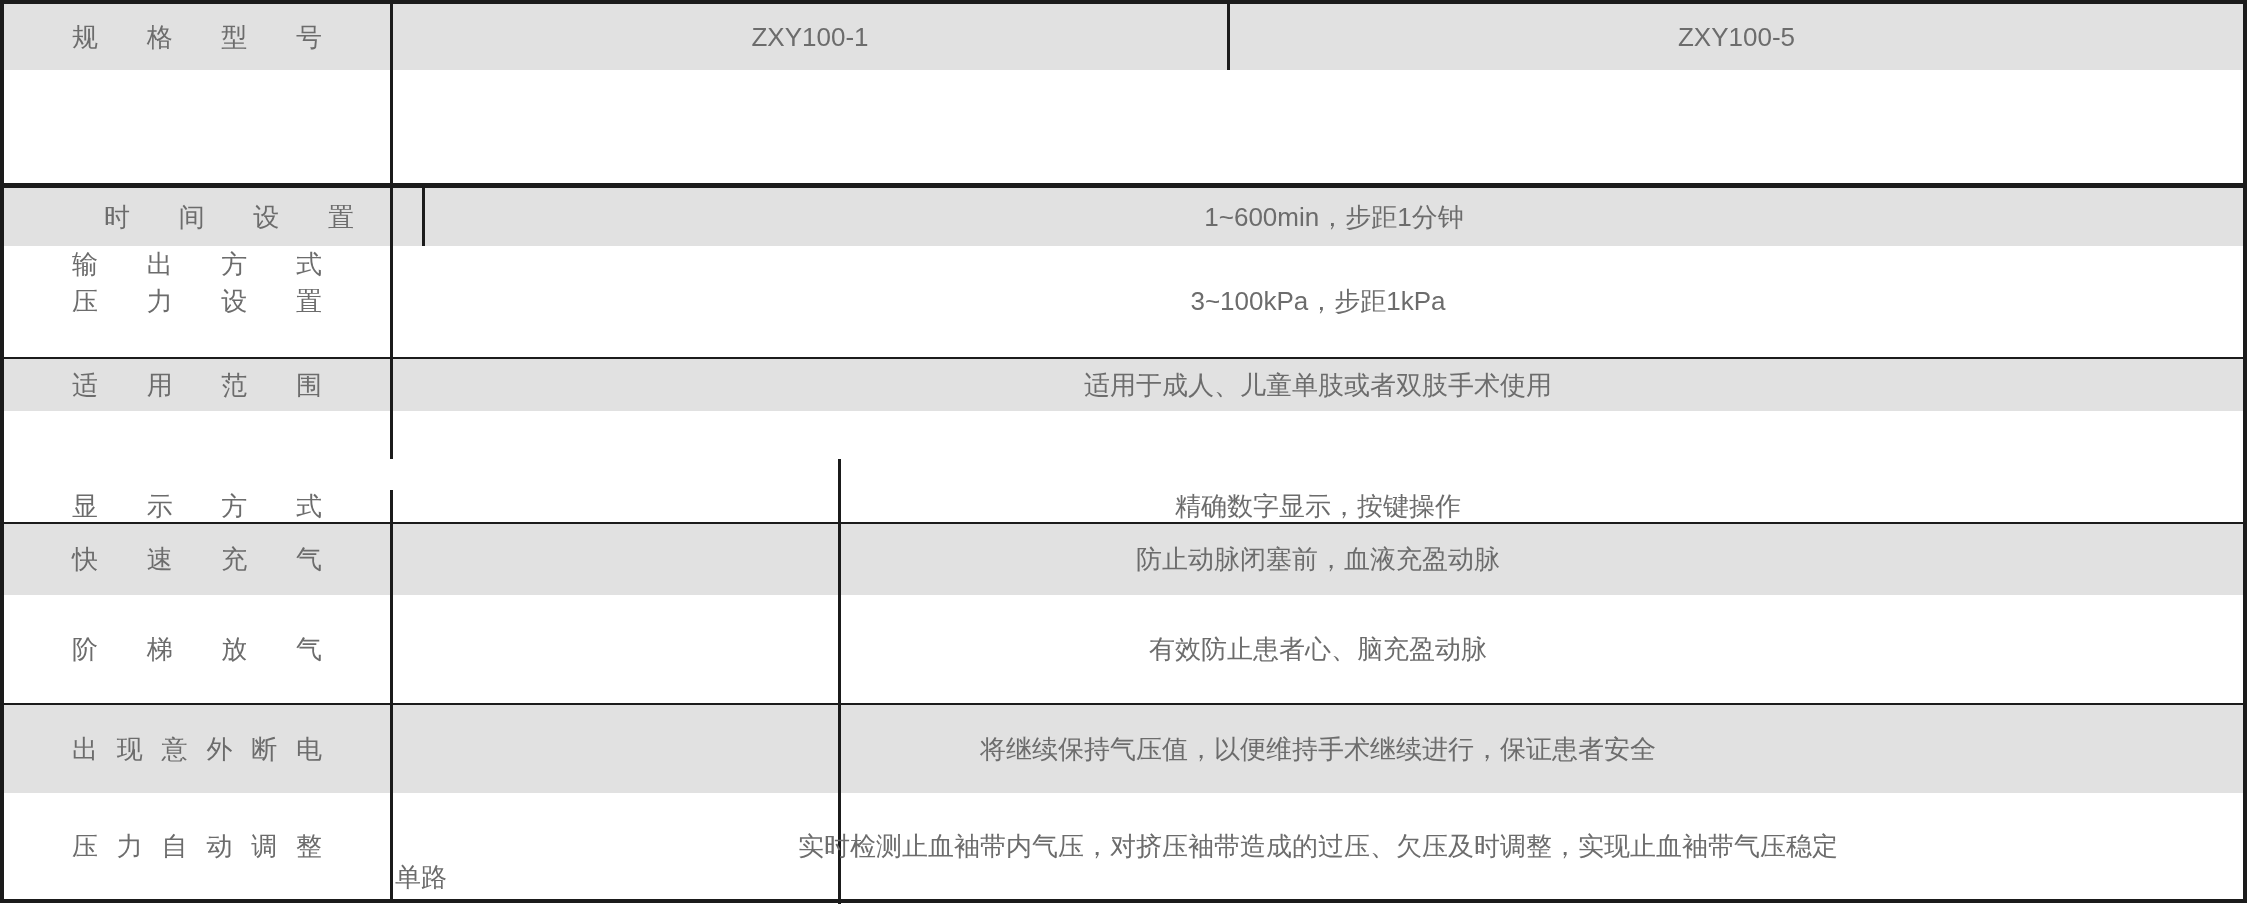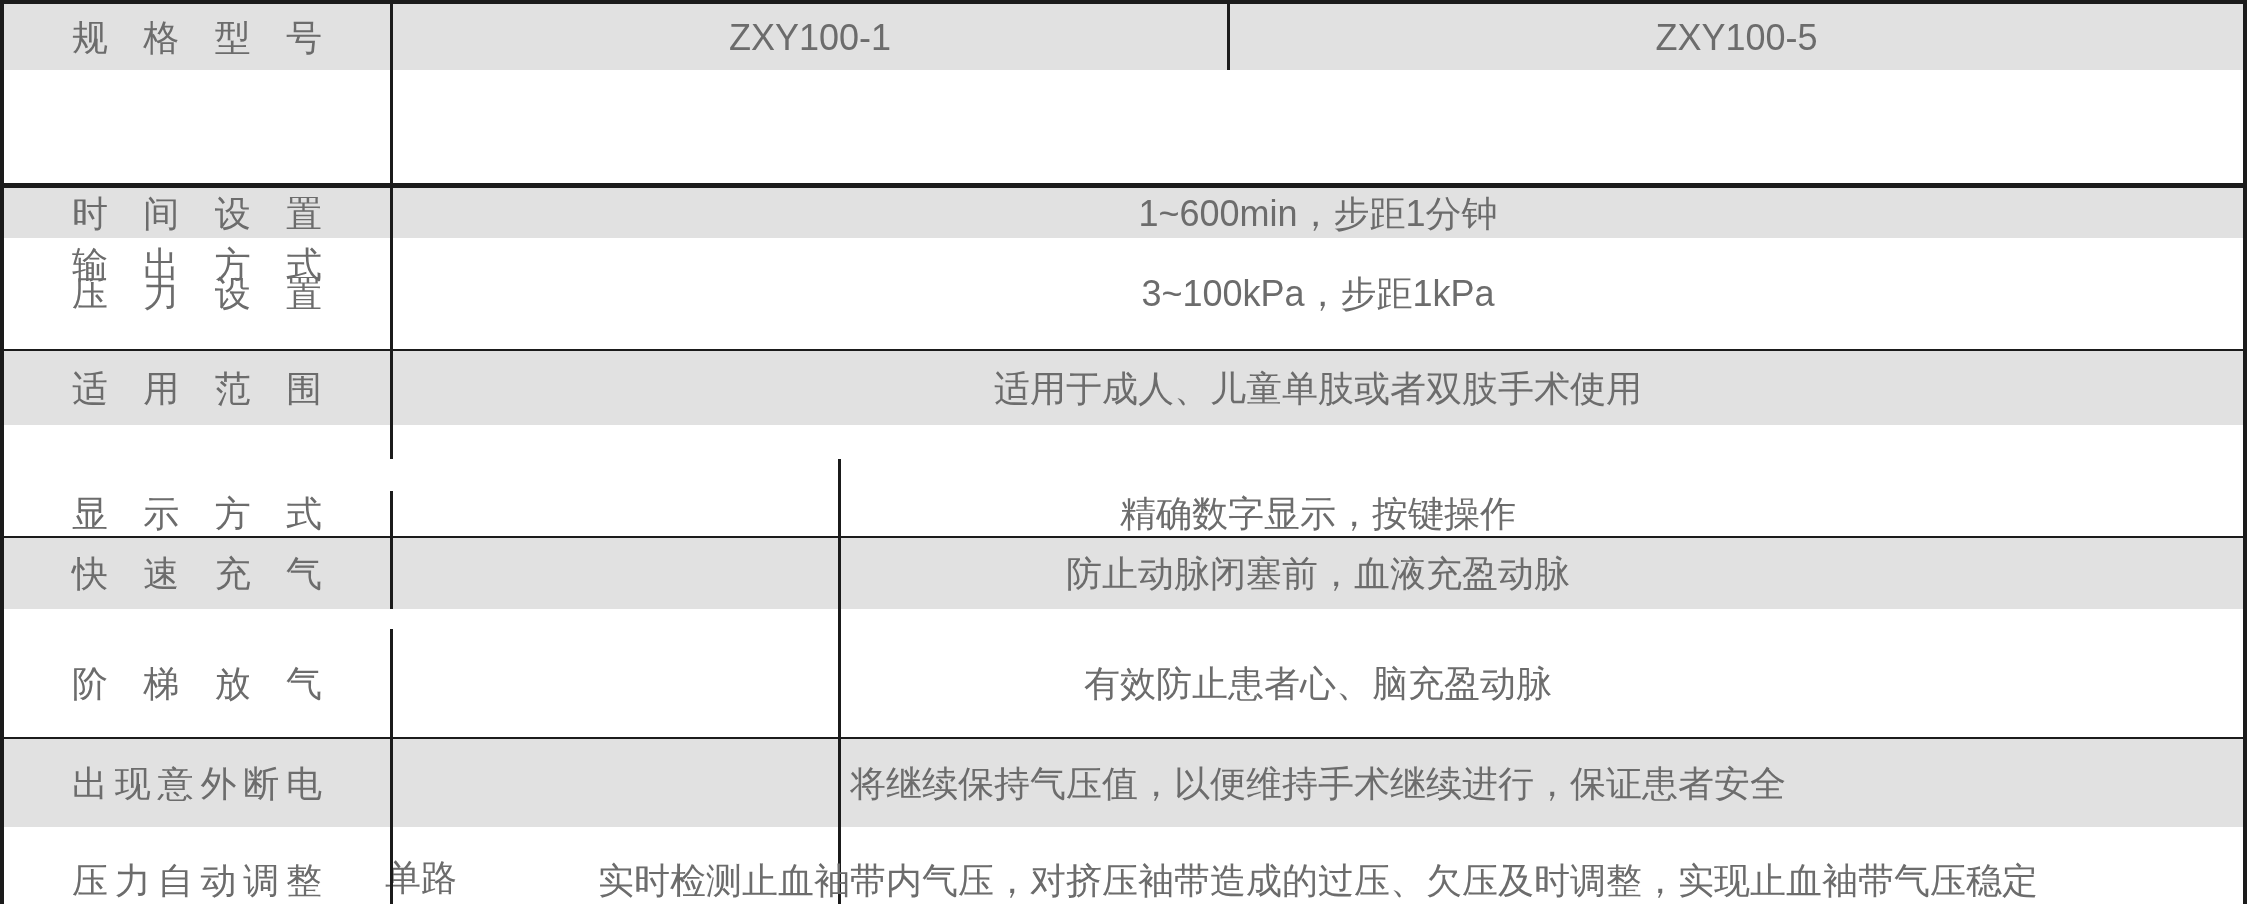--- a/index.html
+++ b/index.html
@@ -14,36 +14,36 @@
     border: 4px solid #1b1b1b;
     background: #ffffff;
   }
   .row { display: flex; }
   .row.shaded { background: #e1e1e1; }
   .sep-hdr { border-bottom: 5px solid #1b1b1b; }
   .sep     { border-bottom: 2px solid #1b1b1b; }
 
   .cell {
     display: flex; align-items: center; justify-content: center;
-    font-size: 36px; line-height: 1.25; color: #6c6c6c;
+    font-size: 26px; line-height: 1.25; color: #6c6c6c;
     padding: 0 20px;
   }
   .c-label { flex: 0 0 389px; width: 389px; border-right: 3px solid #1b1b1b; padding: 0; }
   .c-label .dist {
     display: inline-block; min-width: 250px;
     text-align: justify; text-align-last: justify;
     white-space: nowrap;
   }
   .c-model { flex: 0 0 837px; width: 837px; border-right: 3px solid #1b1b1b; }
   .c-flex  { flex: 1 1 auto; }
 
   .r1 { height: 66px; }  .r2 { height: 118px; flex-direction: column; }
-  .r3 { height: 50px; }  .r4 { height: 113px; }
-  .r5 { height: 74px; }  .r6 { height: 113px; align-items: flex-end; }
-  .r7 { height: 71px; }  .r8 { height: 110px; margin-top: 20px; }
+  .r3 { height: 58px; padding-left: 32px; }  .r4 { height: 113px; }
+  .r5 { height: 52px; }  .r6 { height: 113px; align-items: flex-end; }
+  .r7 { height: 71px; }  .r8 { height: 110px; }
   .r9 { height: 88px; }  .r10 { height: 106px; }
 </style>
 </head>
 <body>
 
 <div class="spec-table">
 
   <div class="row r1 shaded">
     <div class="cell c-label">
       <span class="dist">规格型号</span>

